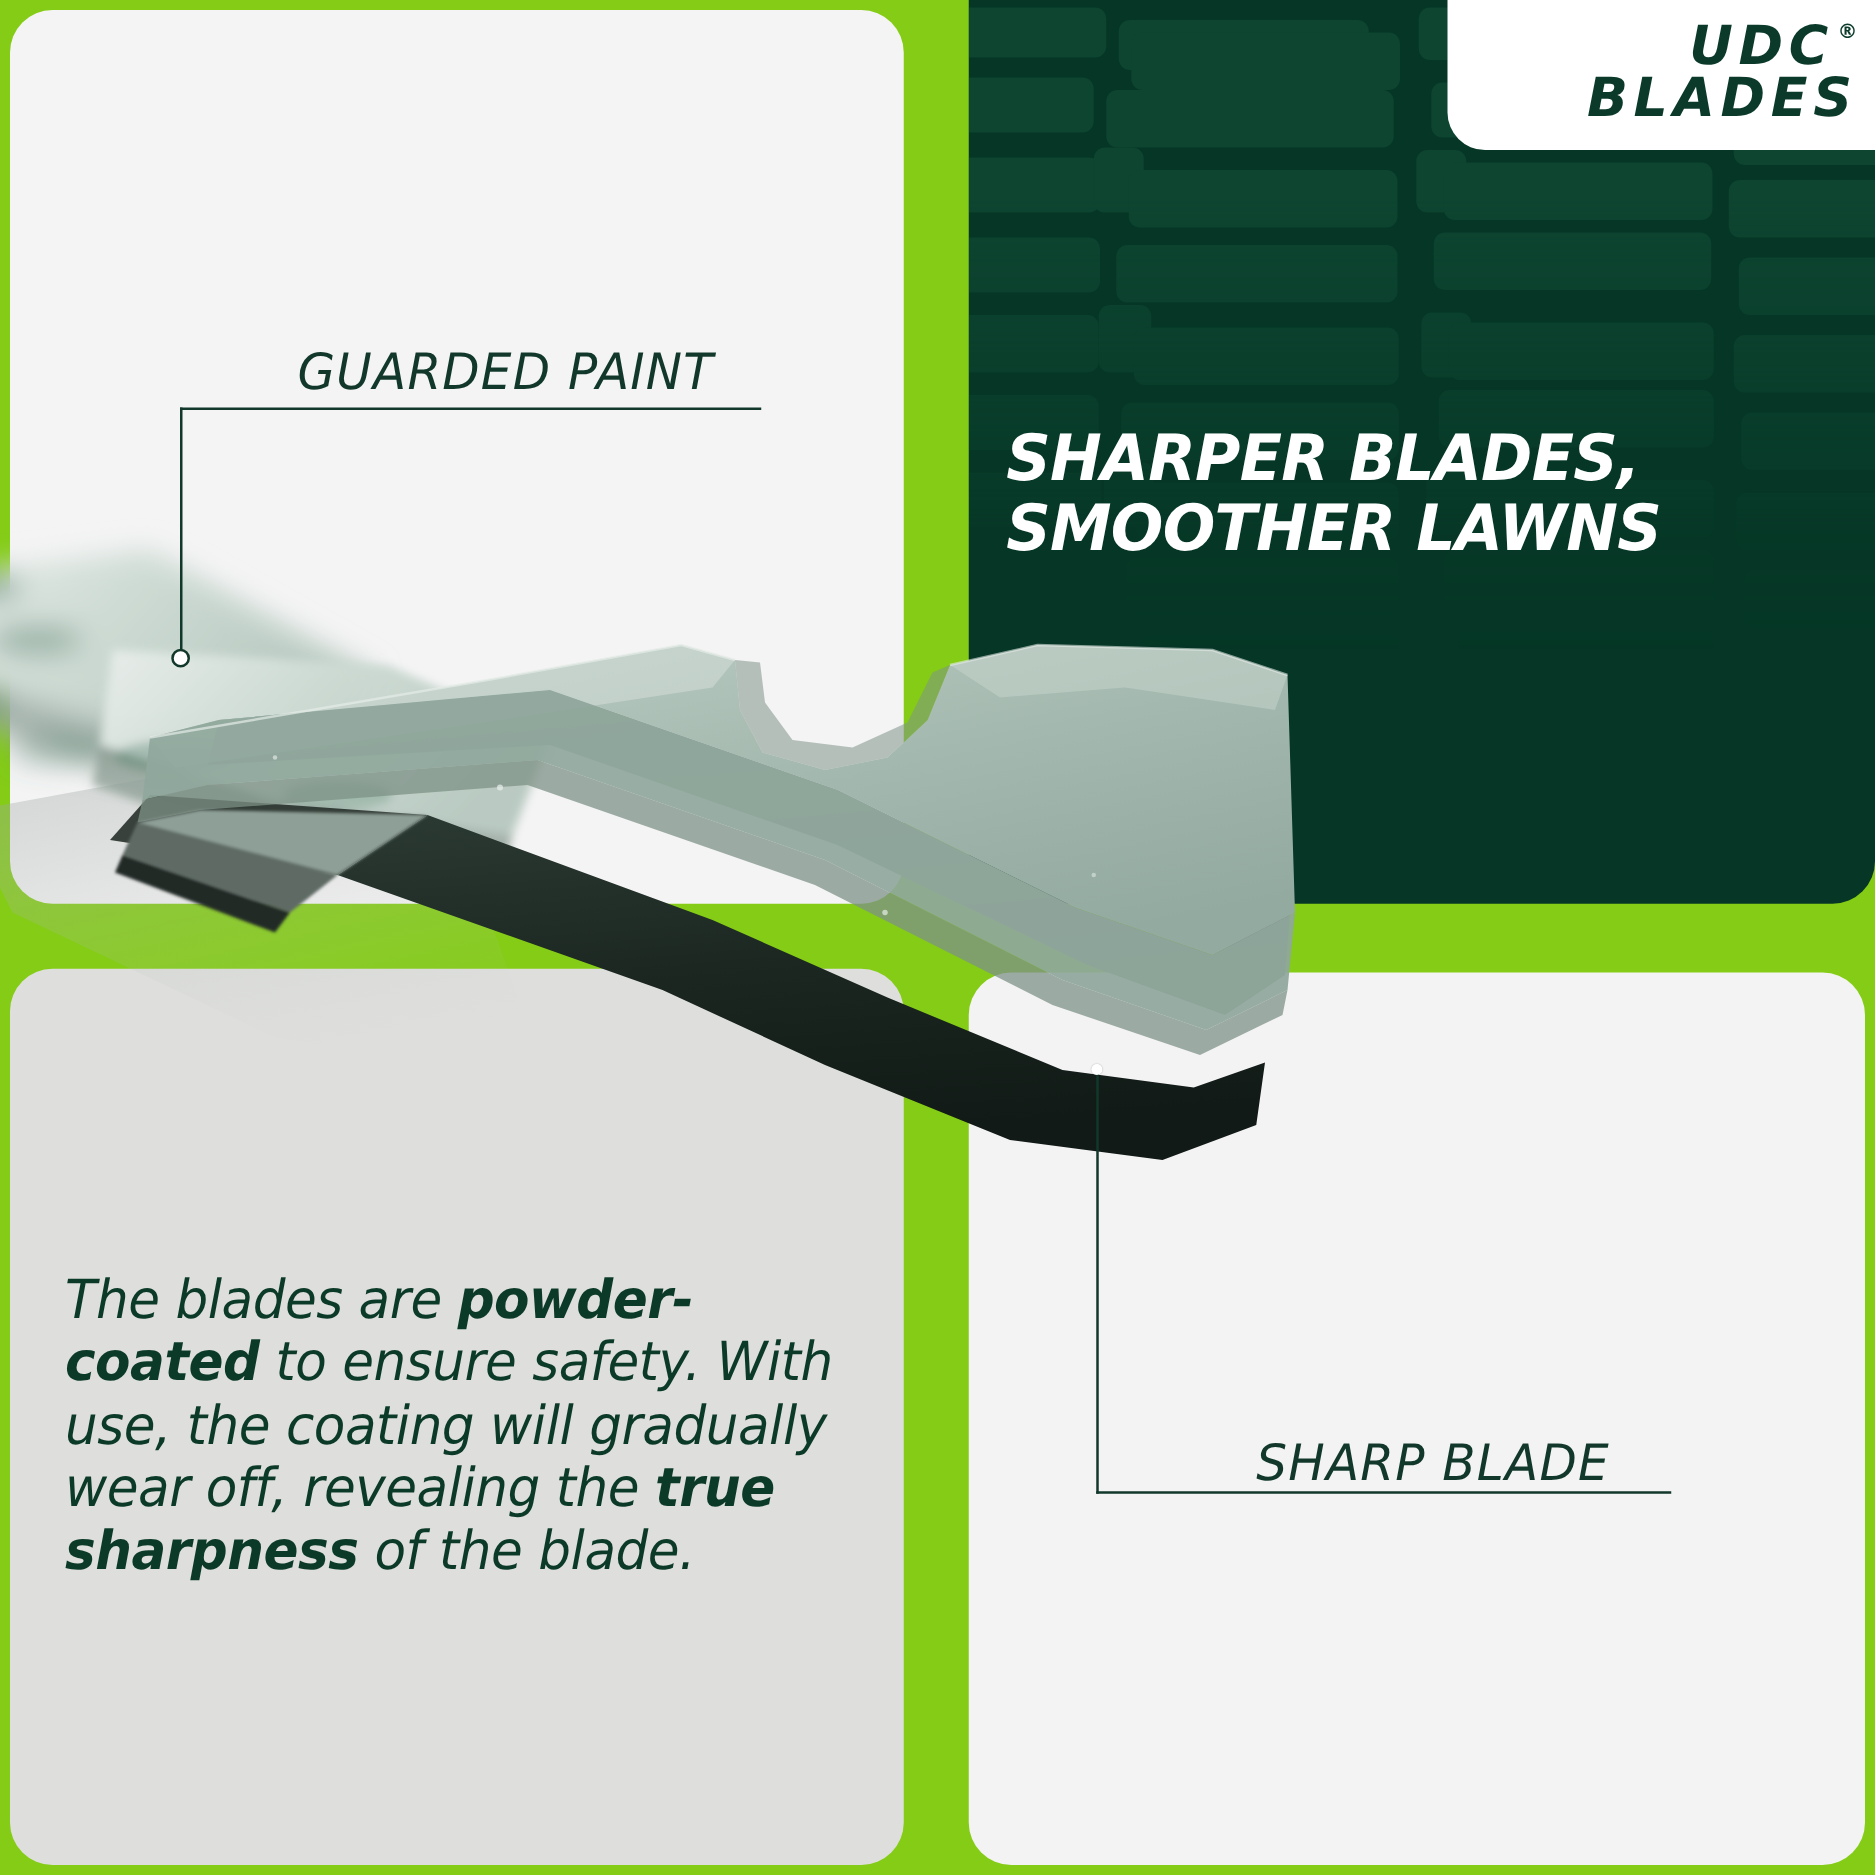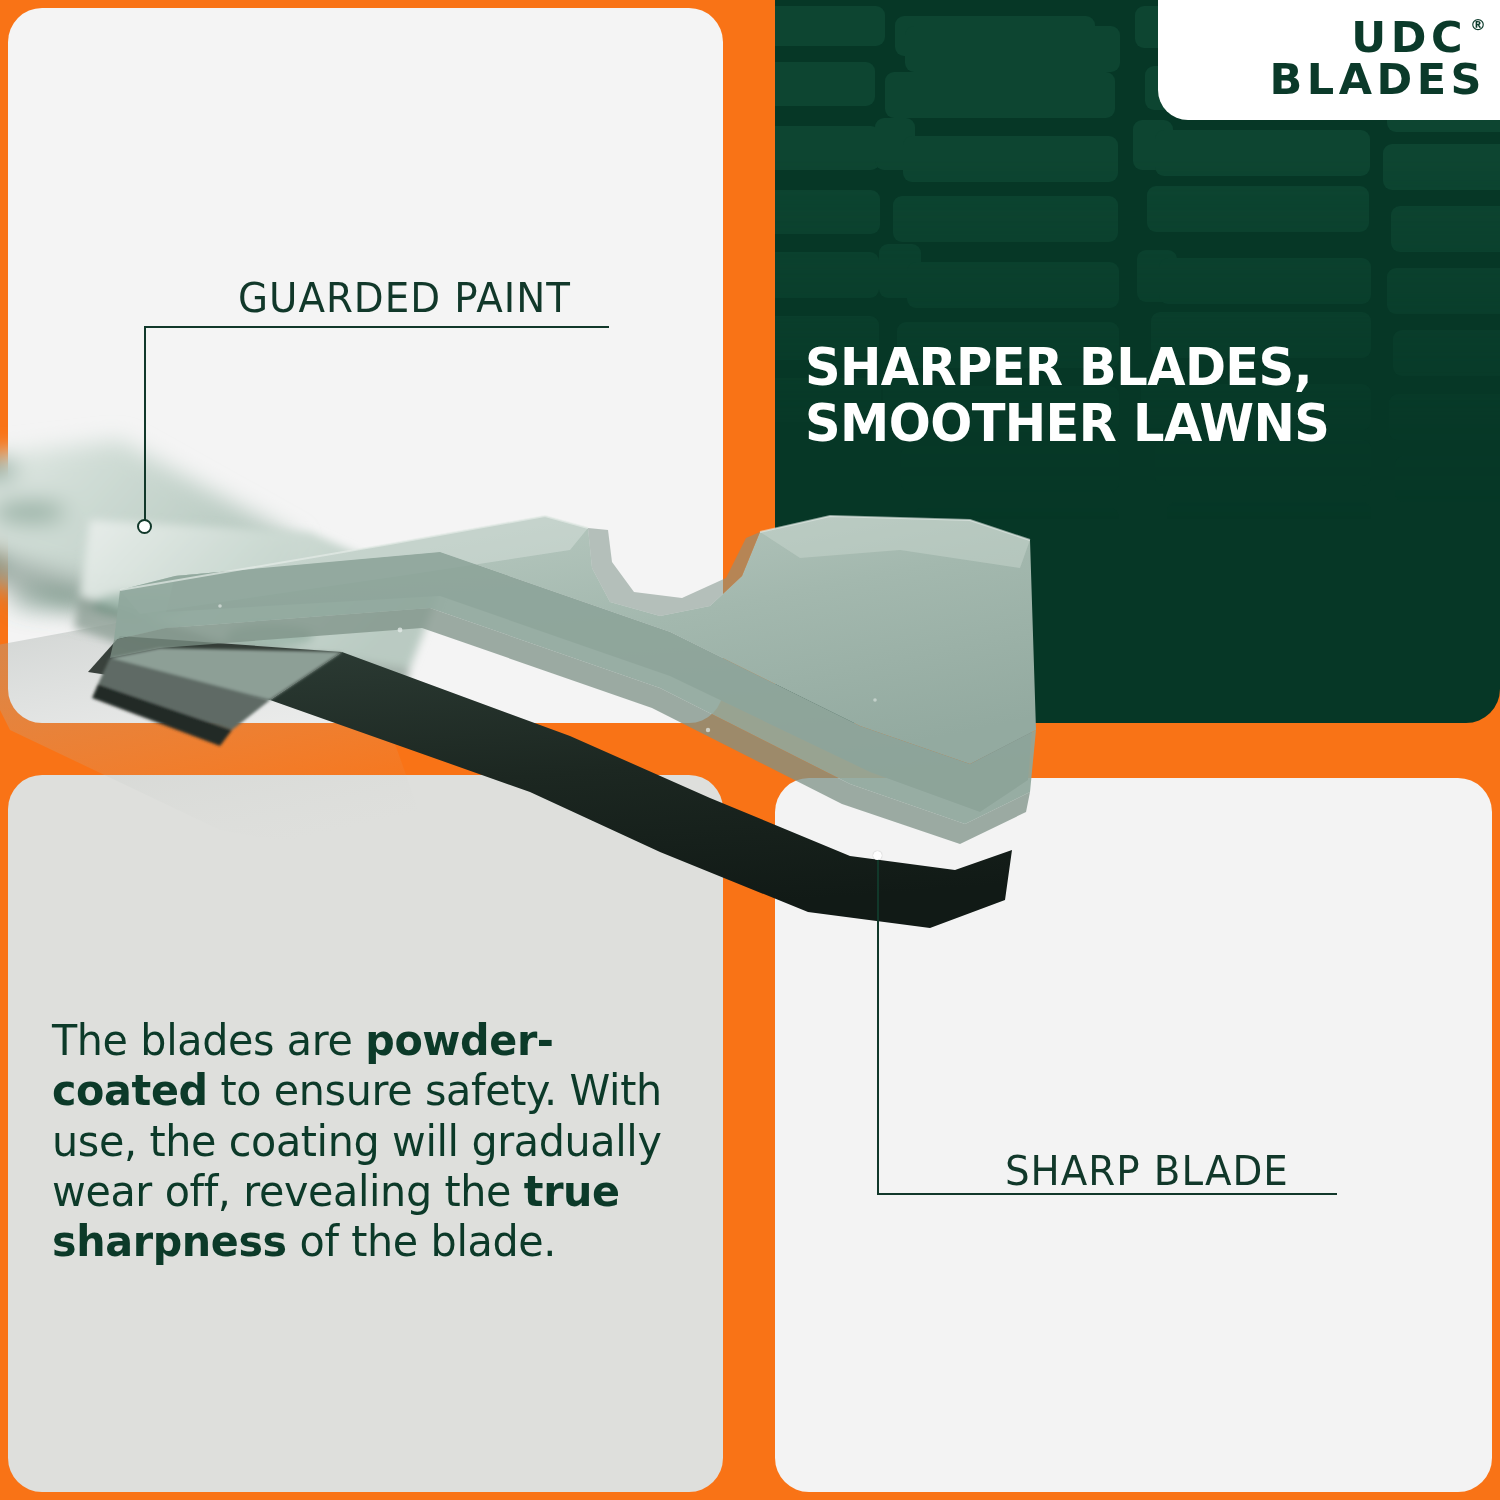--- a/index.html
+++ b/index.html
@@ -5,21 +5,22 @@
   * { margin:0; padding:0; box-sizing:border-box; }
   html, body {
     width:1500px; height:1500px;
     background:#ffffff;
     font-family:"Liberation Sans", sans-serif;
     overflow:hidden;
   }
   #stage {
     position:relative;
     width:1500px; height:1500px;
-    background:#f97316;
+    background:#84cc16;
+    font-style:italic;
   }
 
   
   .panel { position:absolute; }
 
   #panel-top-left {
     left:8px; top:8px; width:715px; height:715px;
     background:#f4f4f4;
     border-radius:34px;
   }

